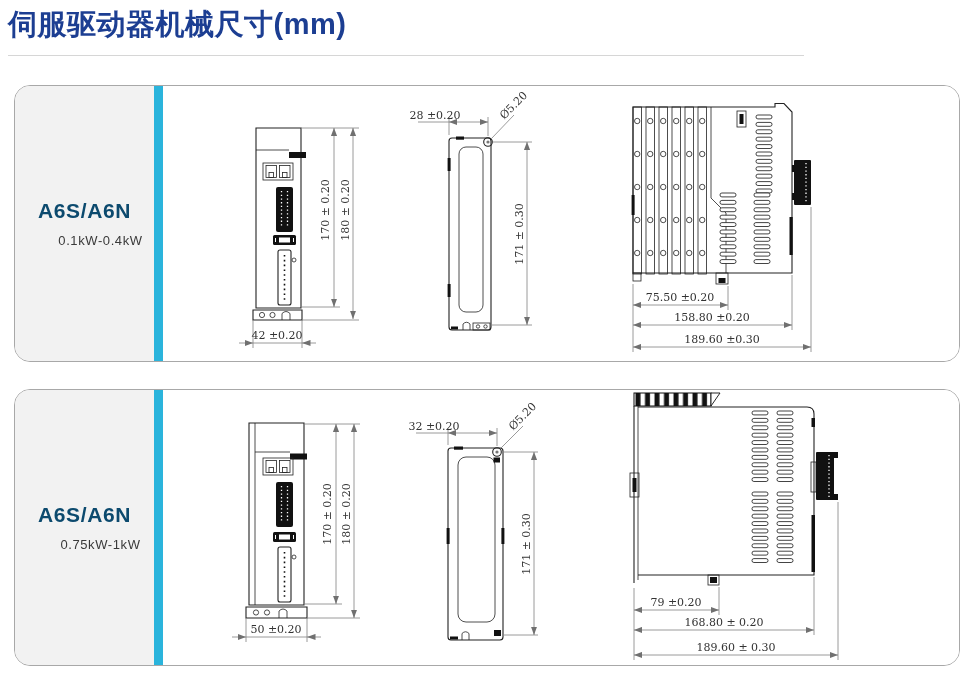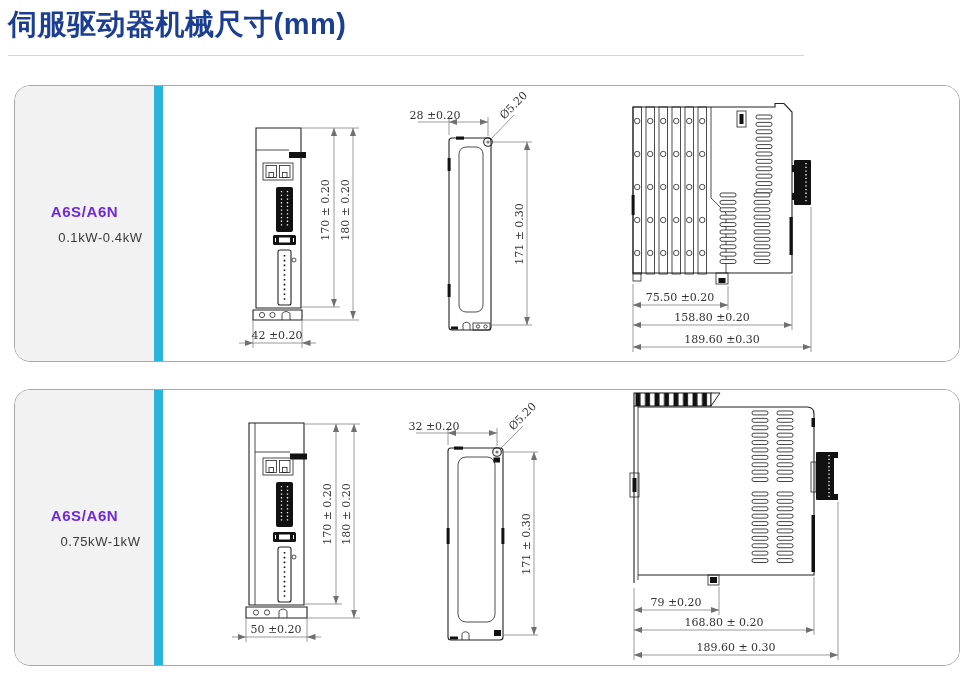--- a/index.html
+++ b/index.html
@@ -7,21 +7,21 @@
   .page { position:relative; width:812px; height:681px; background:#fff; }
   .title { position:absolute; left:8px; top:5px; margin:0; font-size:29px; font-weight:bold;
            color:#1c3e92; letter-spacing:0.5px; font-family:"Liberation Sans",sans-serif; }
   .rule { position:absolute; left:8px; right:8px; top:55px; border-top:1px solid #d6d6d6; }
   .panel { position:absolute; left:14px; width:944px; height:275px; border:1.5px solid #a8a8a8;
            border-radius:16px; overflow:hidden; display:flex; background:#fff; }
   .panel.p1 { top:85px; }
   .panel.p2 { top:389px; }
   .label-col { width:139px; background:#f2f2f2; display:flex; flex-direction:column;
                align-items:center; justify-content:center; gap:10px; flex:0 0 139px; }
-  .model { font-size:15px; font-weight:bold; color:#6d28d9; letter-spacing:0.6px; }
+  .model { font-size:21px; font-weight:bold; color:#0c4a6e; letter-spacing:0.6px; }
   .power { font-size:13px; color:#3a3a3a; letter-spacing:0.6px;margin-left:32px; }
   .accent { width:9px; flex:0 0 9px; background:#2ab4dc; }
   .drawing { flex:1; position:relative; background:#fff; }
   svg { display:block; }
   .ln   { fill:none; stroke:#222; stroke-width:1.1; }
   .thin { stroke-width:0.8; }
   .blk  { fill:#111; stroke:none; }
   .dim  { stroke:#828282; stroke-width:0.8; fill:none; }
   .dml  { marker-start:url(#ms); marker-end:url(#me); }
   .dme  { marker-end:url(#me); }

